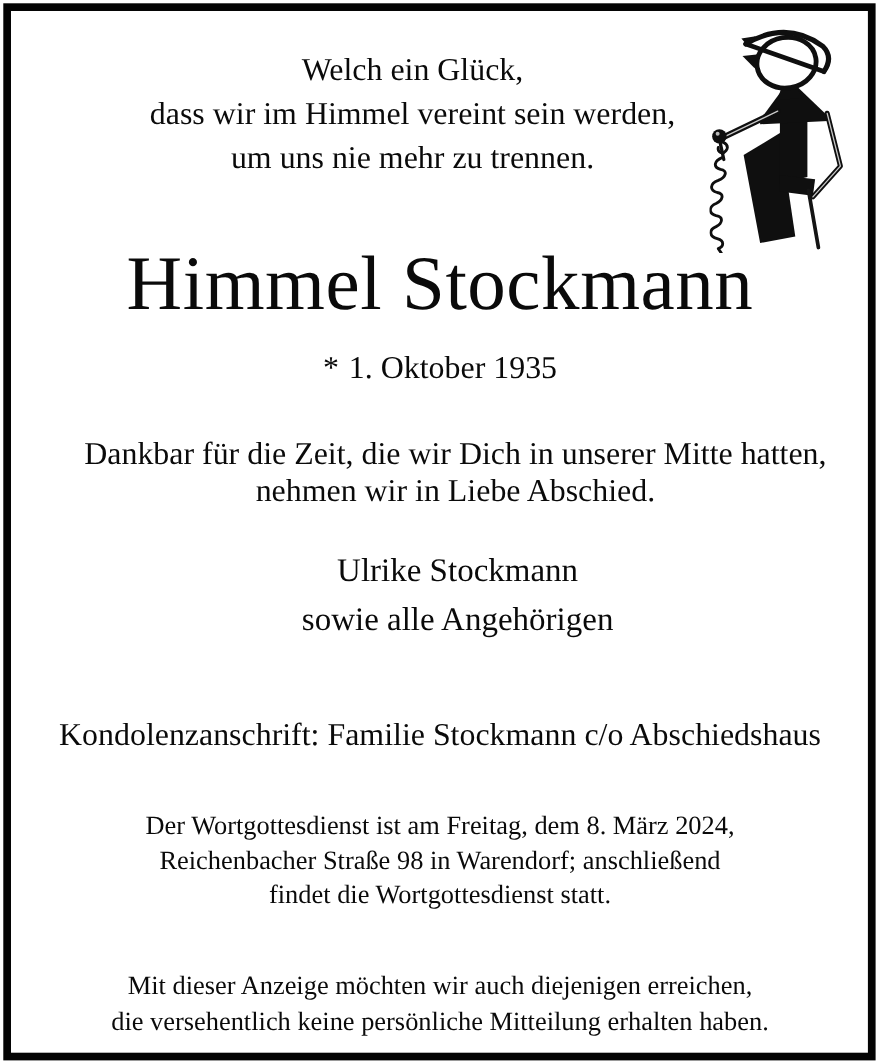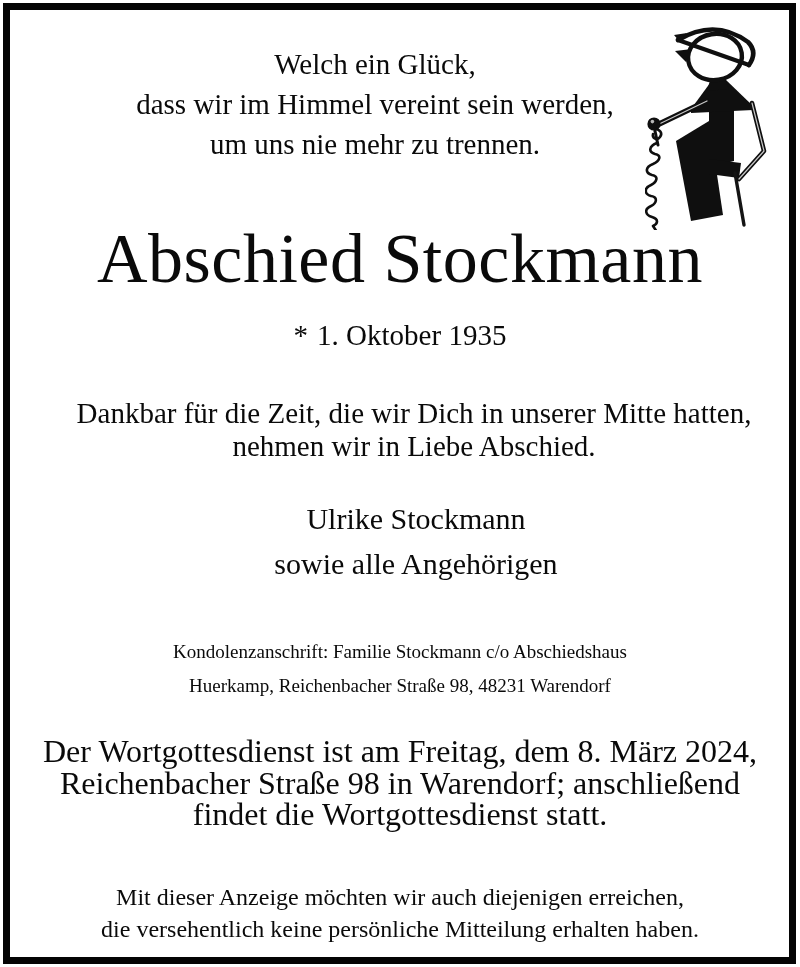--- a/index.html
+++ b/index.html
@@ -16,22 +16,22 @@
     position:absolute;left:0;width:800px;text-align:center;
     white-space:nowrap;color:#0a0a0a;
   }
   .tblock div{white-space:nowrap;}
   .epigraph{top:44px;font-size:29px;line-height:40px;transform:translateX(-25px);}
   .name{top:224px;font-size:70px;line-height:70px;letter-spacing:0.5px;}
   .dates{top:320px;font-size:29px;line-height:30px;display:flex;justify-content:center;}
   .dates .sym{padding-right:9px;}
   .farewell{top:397px;font-size:29px;line-height:33px;margin-left:14px;}
   .mourners{top:496px;font-size:30px;line-height:45px;margin-left:16px;}
-  .condolence{top:635px;font-size:19px;line-height:34px;}
-  .service{top:736px;font-size:32px;line-height:31.5px;}
+  .condolence{top:651px;font-size:29px;line-height:34px;}
+  .service{top:736px;font-size:24px;line-height:31.5px;}
   .notice{top:881px;font-size:24px;line-height:32px;}
   .figure-wrap{position:absolute;left:645px;top:25px;width:125px;height:205px;}
   .figure-wrap svg{display:block;width:100%;height:100%;}
 </style>
 </head>
 <body>
 
 <div class="frame"></div>
 
 <div class="figure-wrap">
@@ -76,41 +76,40 @@
     </g>
   </svg>
 </div>
 
 <div class="tblock epigraph">
   <div>Welch ein Glück,</div>
   <div>dass wir im Himmel vereint sein werden,</div>
   <div>um uns nie mehr zu trennen.</div>
 </div>
 
-<div class="tblock name">Abschied Stockmann</div>
+<div class="tblock name">Himmel Stockmann</div>
 
 <div class="tblock dates">
   <div>
     <span class="sym">*</span><span>1. Oktober 1935</span>
   </div>
 </div>
 
 <div class="tblock farewell">
   <div>Dankbar für die Zeit, die wir Dich in unserer Mitte hatten,</div>
   <div>nehmen wir in Liebe Abschied.</div>
 </div>
 
 <div class="tblock mourners">
   <div>Ulrike Stockmann</div>
   <div>sowie alle Angehörigen</div>
 </div>
 
 <div class="tblock condolence">
   <div>Kondolenzanschrift: Familie Stockmann c/o Abschiedshaus</div>
-  <div>Huerkamp, Reichenbacher Straße 98, 48231 Warendorf</div>
 </div>
 
 <div class="tblock service">
   <div>Der Wortgottesdienst ist am Freitag, dem 8. März 2024,</div>
   <div>Reichenbacher Straße 98 in Warendorf; anschließend</div>
   <div>findet die Wortgottesdienst statt.</div>
 </div>
 
 <div class="tblock notice">
   <div>Mit dieser Anzeige möchten wir auch diejenigen erreichen,</div>

